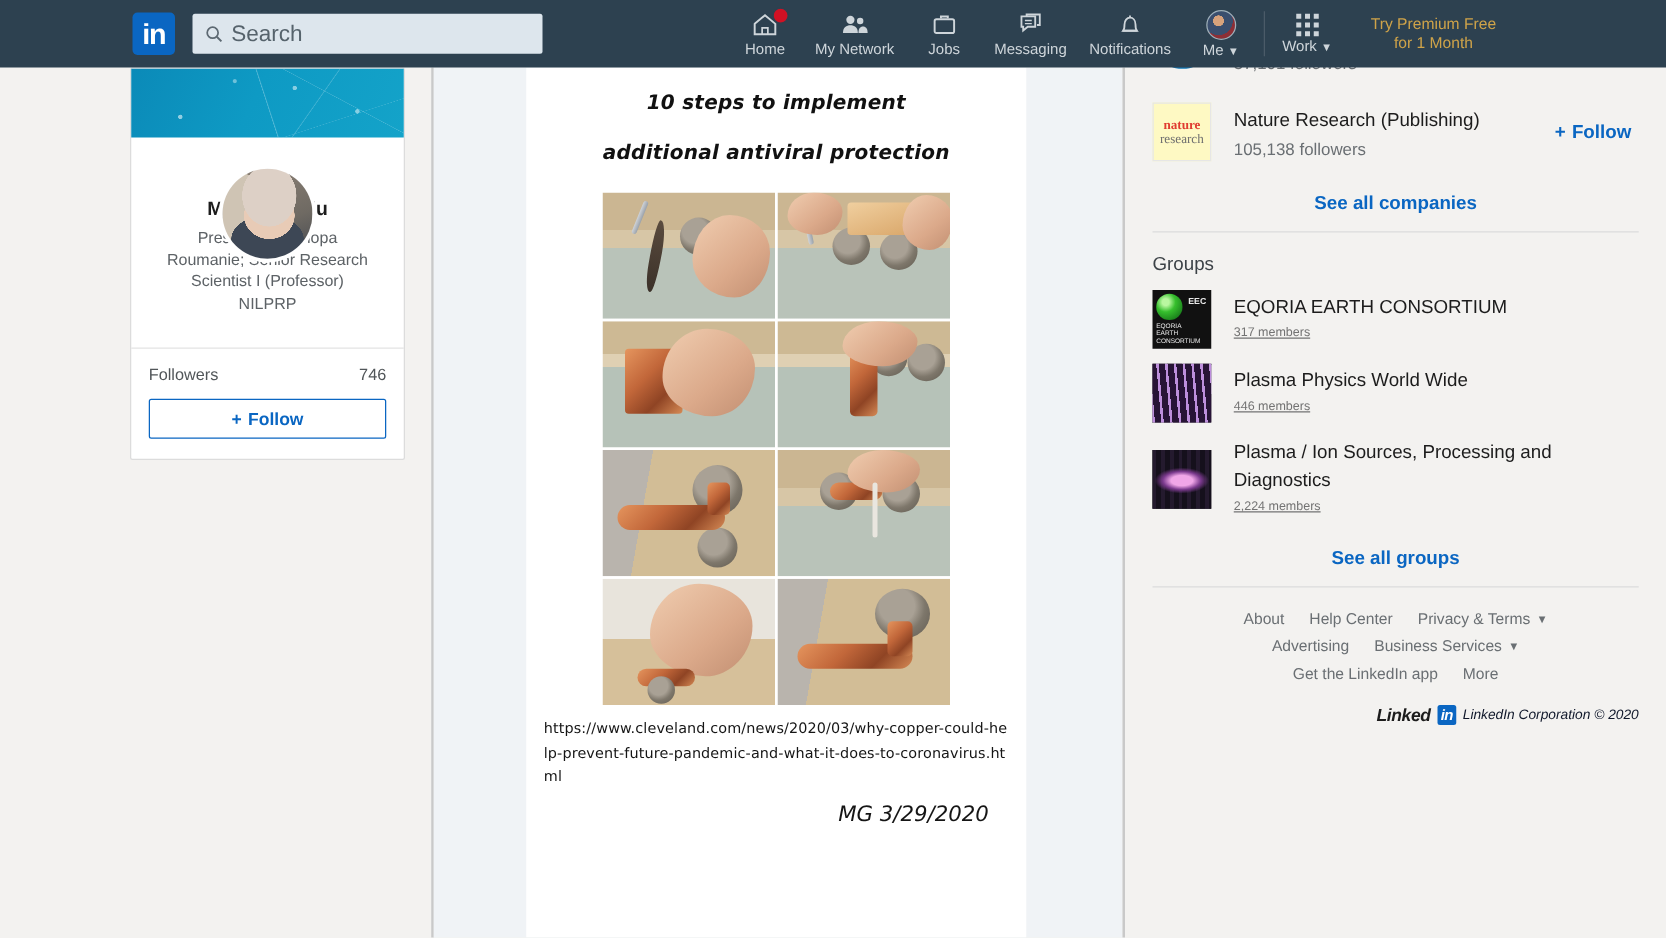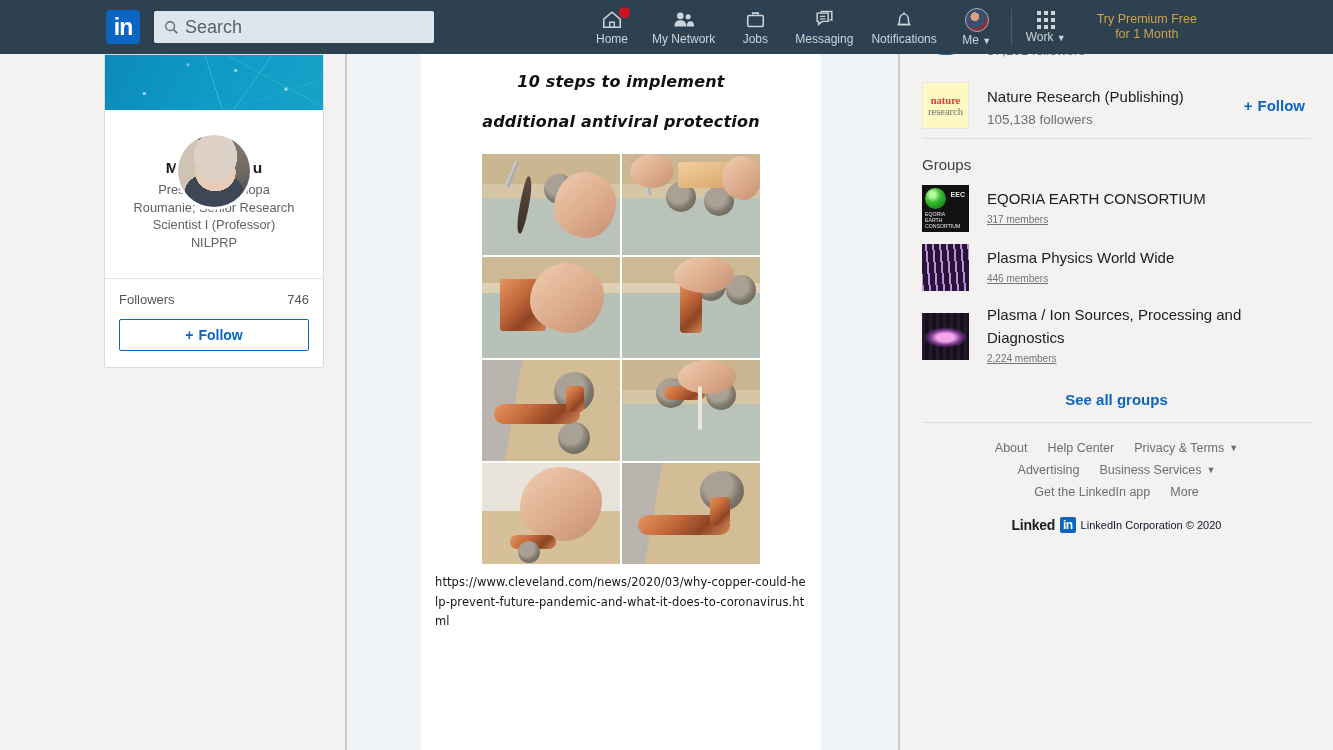--- a/index.html
+++ b/index.html
@@ -314,22 +314,22 @@
 
   
   .footer { padding-top: 14px; }
   .f-row {
     display: flex; justify-content: center; align-items: center;
     gap: 20px; padding: 4px 0;
   }
   .f-link { font-size: 12.5px; color: #6a6f73; cursor: pointer; display: flex; align-items: center; gap: 5px; }
   .f-caret { font-size: 9px; }
   .f-brand {
-    display: flex; justify-content: center; align-items: center;
-    gap: 5px; padding-top: 14px;
+    display: flex; justify-content: flex-end; align-items: center;
+    gap: 5px; padding-top: 14px; font-style: italic;
   }
   .f-brand .lk { font-size: 14px; font-weight: bold; color: #1c1c1c; letter-spacing: -.3px; }
   .f-brand .in-sq {
     background: #0a66c2; color: #fff; font-weight: bold;
     font-size: 12px; line-height: 14px;
     padding: 1px 3px; border-radius: 2px; letter-spacing: -.5px;
   }
   .f-brand .cp { font-size: 11px; color: #0f172a; }
 </style>
 </head>
@@ -527,20 +527,21 @@
         </div>
         <div class="cell">
           <div class="door-bg wall"></div>
           <div class="knob" style="left:78px;top:8px;width:44px;height:40px"></div>
           <div class="copper" style="left:16px;top:52px;width:92px;height:20px;border-radius:12px"></div>
           <div class="copper" style="left:88px;top:34px;width:20px;height:28px;border-radius:4px"></div>
         </div>
       </div>
 
       <div class="post-url">https://www.cleveland.com/news/2020/03/why-copper-could-help-prevent-future-pandemic-and-what-it-does-to-coronavirus.html</div>
+      <div class="post-sign">MG  3/29/2020</div>
     </div>
   </div>
 
   <div class="right-divider"></div>
   <div class="right-col">
 
     <div class="co-item" style="padding-top:0;margin-top:-18px">
       <div class="co-logo" style="height:28px;border:0;background:transparent">
         <div style="width:30px;height:12px;border-radius:0 0 16px 16px;background:#1179b8;margin-top:-2px"></div>
       </div>
@@ -557,20 +558,21 @@
       <div class="co-text">
         <div class="co-name">Nature Research (Publishing)</div>
         <div class="co-sub">105,138 followers</div>
       </div>
       <div class="co-follow">
         <span>+</span>
         <span>Follow</span>
       </div>
     </div>
 
+    <div class="see-all">See all companies</div>
     <div class="rc-div"></div>
 
     <div class="rc-head">Groups</div>
 
     <div class="grp-item">
       <div class="grp-logo grp-eqoria">
         <span class="orb"></span>
         <span class="eec">EEC</span>
         <span class="nm" style="white-space:pre-line">EQORIA
 EARTH

